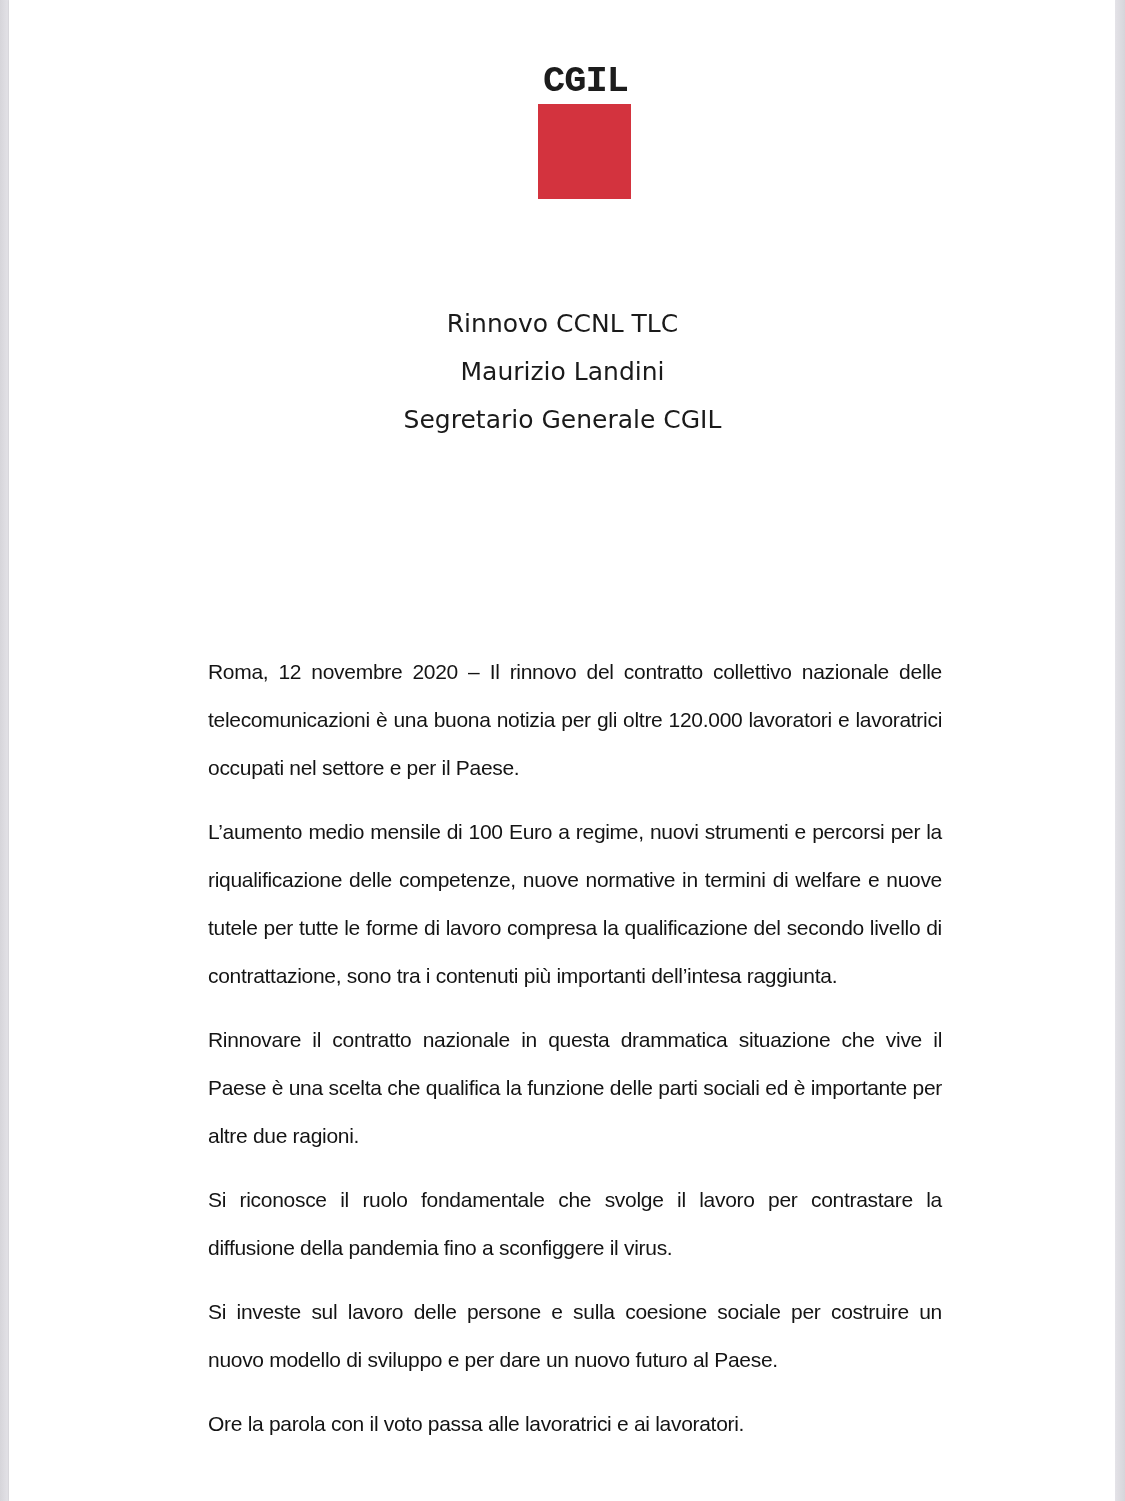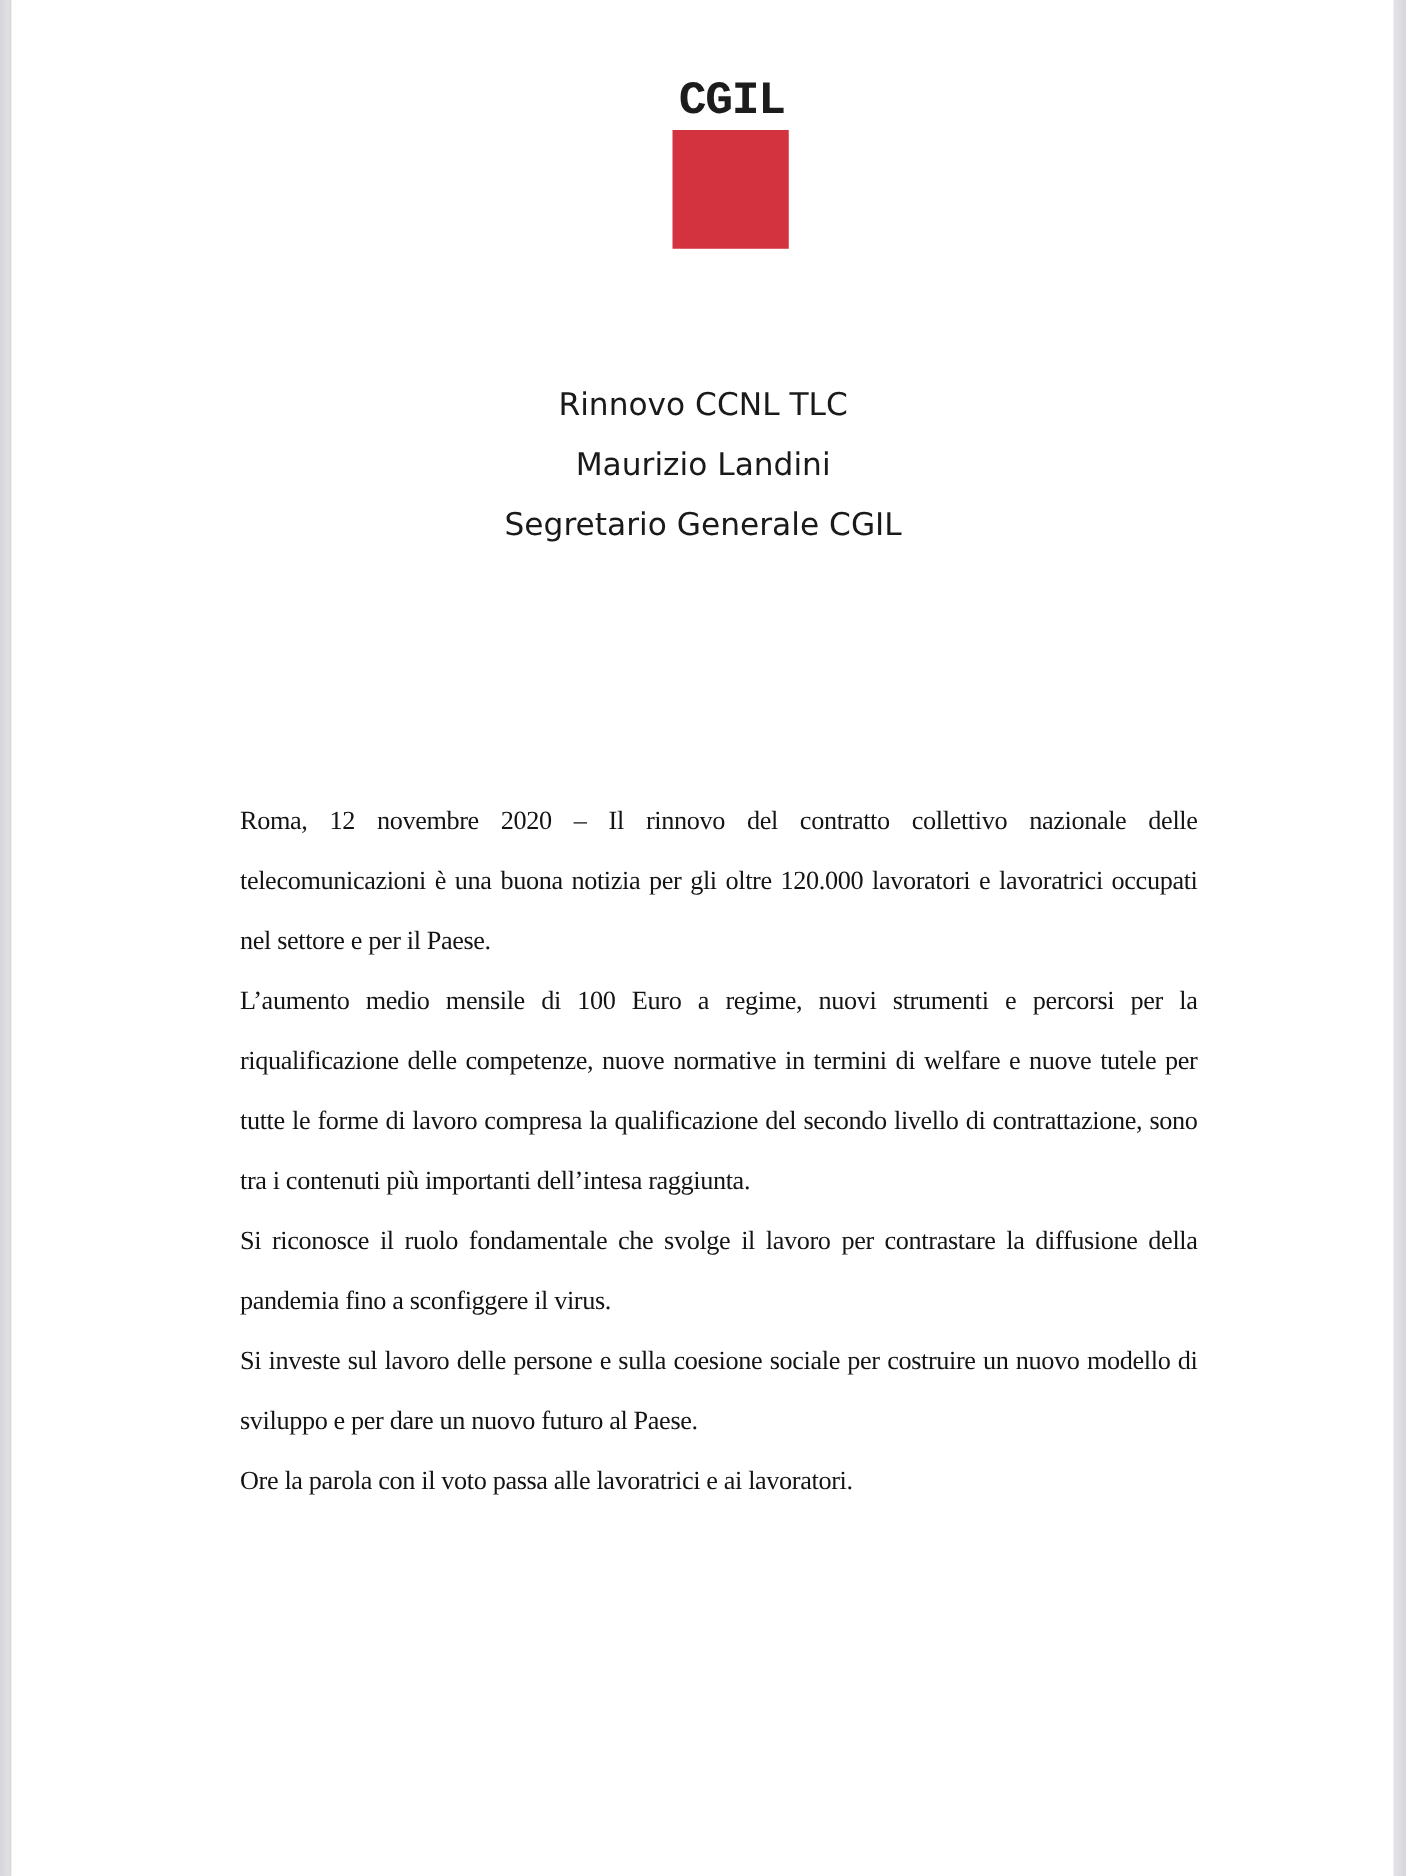--- a/index.html
+++ b/index.html
@@ -75,25 +75,25 @@
       line-height: 48px;
       color: #1a1a1a;
     }
     .body-block {
       position: absolute;
       left: 192px;
       top: 632px;
       width: 766px;
     }
     .para {
-      font-family: Liberation Serif, serif;
+      font-family: Liberation Sans, sans-serif;
       font-size: 21px;
       line-height: 48px;
       color: #141414;
-      margin: 0;
+      margin: 16px;
       text-align: justify;
       letter-spacing: -0.3px;
     }
   </style>
 </head>
 <body>
 
 <div class="edge-left"></div>
 <div class="page">
 </div>
@@ -106,16 +106,17 @@
 
 <div class="heading-block">
   <div class="heading-line">Rinnovo CCNL TLC</div>
   <div class="heading-line">Maurizio Landini</div>
   <div class="heading-line">Segretario Generale CGIL</div>
 </div>
 
 <div class="body-block">
   <p class="para">Roma, 12 novembre 2020 – Il rinnovo del contratto collettivo nazionale delle telecomunicazioni è una buona notizia per gli oltre 120.000 lavoratori e lavoratrici occupati nel settore e per il Paese.</p>
   <p class="para">L’aumento medio mensile di 100 Euro a regime, nuovi strumenti e percorsi per la riqualificazione delle competenze, nuove normative in termini di welfare e nuove tutele per tutte le forme di lavoro compresa la qualificazione del secondo livello di contrattazione, sono tra i contenuti più importanti dell’intesa raggiunta.</p>
+  <p class="para">Rinnovare il contratto nazionale in questa drammatica situazione che vive il Paese è una scelta che qualifica la funzione delle parti sociali ed è importante per altre due ragioni.</p>
   <p class="para">Si riconosce il ruolo fondamentale che svolge il lavoro per contrastare la diffusione della pandemia fino a sconfiggere il virus.</p>
   <p class="para">Si investe sul lavoro delle persone e sulla coesione sociale per costruire un nuovo modello di sviluppo e per dare un nuovo futuro al Paese.</p>
   <p class="para">Ore la parola con il voto passa alle lavoratrici e ai lavoratori.</p>
 </div>
 
 </body></html>

